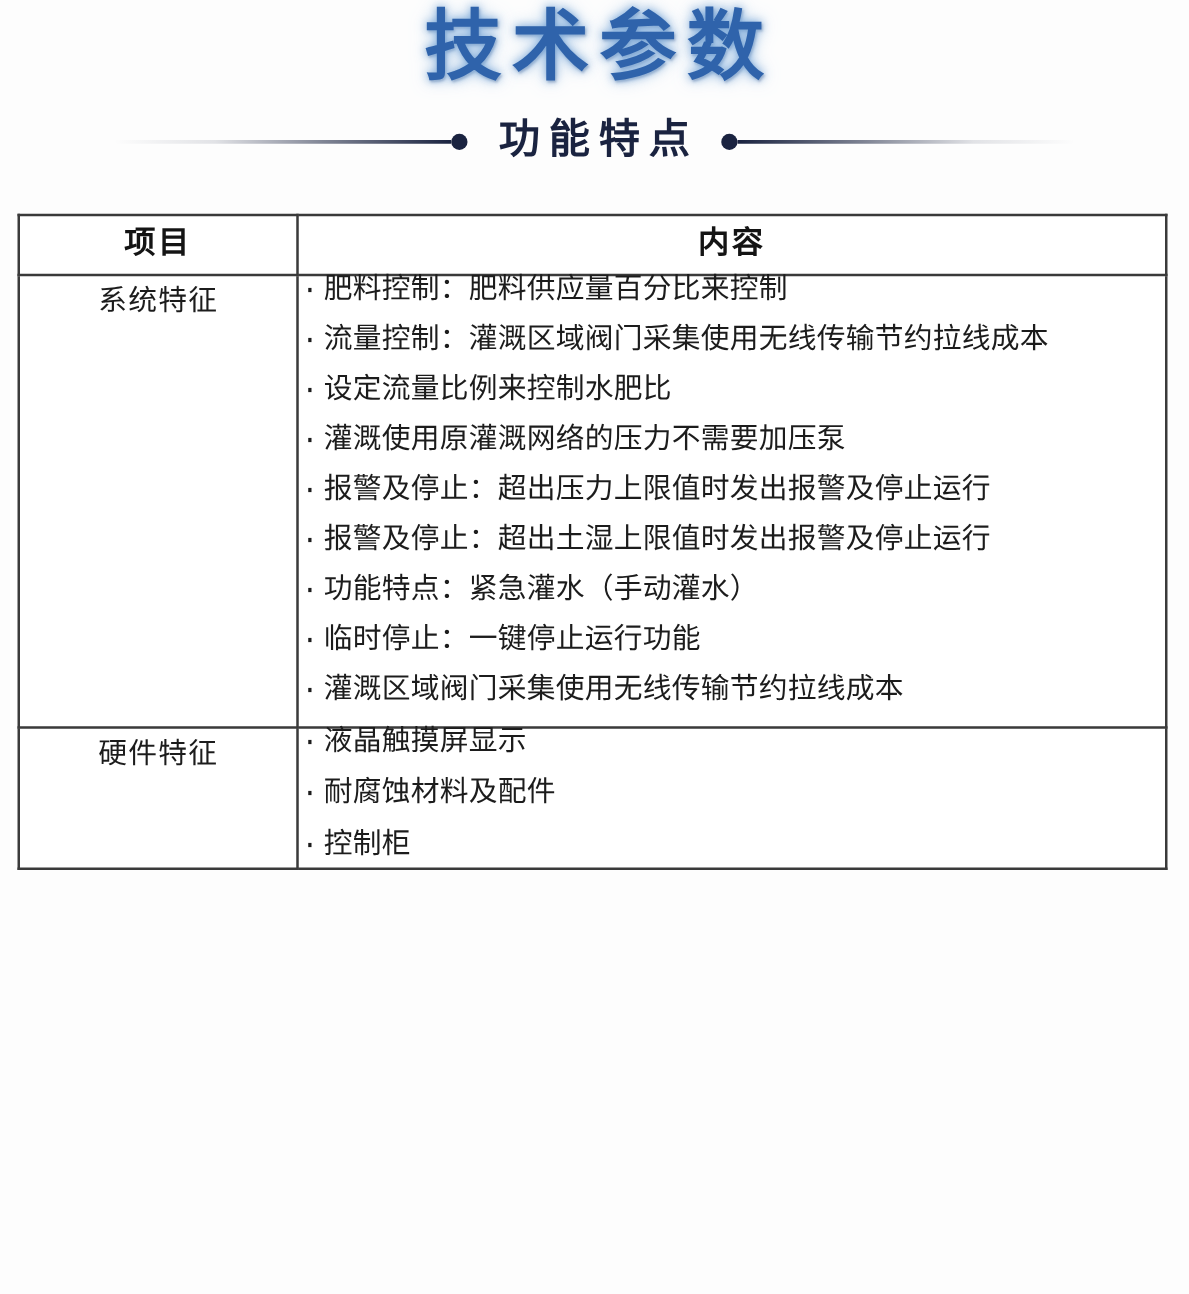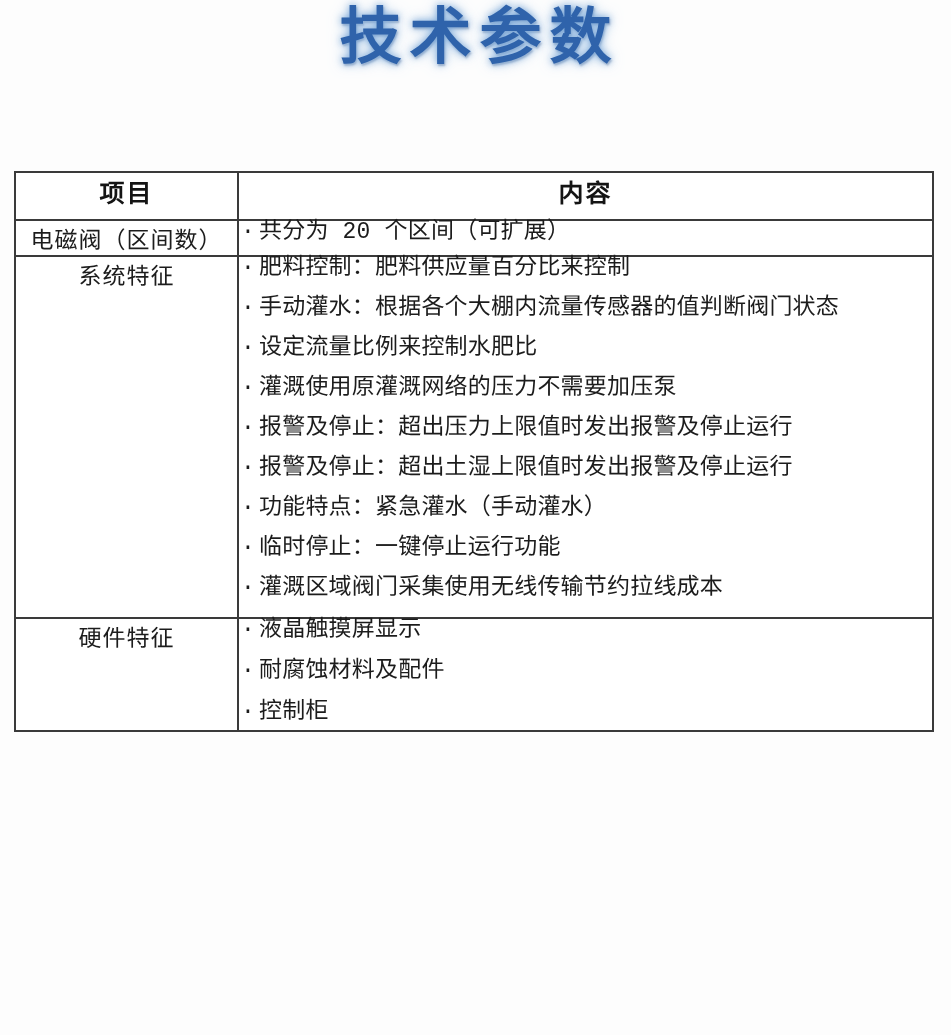--- a/index.html
+++ b/index.html
@@ -168,49 +168,48 @@
   ul.bullets.single li { margin-bottom: 4px; }
 </style>
 </head>
 <body>
 
 <div class="page">
 
   <div class="header">
     <h1 class="main-title">技术参数</h1>
 
+    <div class="subtitle-row">
+      <span class="rule rule-left"></span>
+      <span class="rule-dot"></span>
+      <span class="subtitle-text">功能特点</span>
+      <span class="rule-dot"></span>
+      <span class="rule rule-right"></span>
+    </div>
   </div>
 
   <div class="table-wrap">
     <table class="spec">
       <colgroup>
         <col class="c-item">
         <col class="c-content">
       </colgroup>
       <thead>
         <tr>
           <th>项目</th>
           <th>内容</th>
         </tr>
       </thead>
       <tbody id="spec-body">
           <tr>
-            <td class="item-cell">电磁阀（区间数）</td>
-            <td class="content-cell">
-              <ul class="bullets single">
-                <li><span class="bullet-dot">·</span><span>共分为 20 个区间（可扩展）</span></li>
-              </ul>
-            </td>
-          </tr>
-          <tr>
             <td class="item-cell">系统特征</td>
             <td class="content-cell">
               <ul class="bullets dense">
                 <li><span class="bullet-dot">·</span><span>肥料控制：肥料供应量百分比来控制</span></li>
-                <li><span class="bullet-dot">·</span><span>手动灌水：根据各个大棚内流量传感器的值判断阀门状态</span></li>
+                <li><span class="bullet-dot">·</span><span>流量控制：灌溉区域阀门采集使用无线传输节约拉线成本</span></li>
                 <li><span class="bullet-dot">·</span><span>设定流量比例来控制水肥比</span></li>
                 <li><span class="bullet-dot">·</span><span>灌溉使用原灌溉网络的压力不需要加压泵</span></li>
                 <li><span class="bullet-dot">·</span><span>报警及停止：超出压力上限值时发出报警及停止运行</span></li>
                 <li><span class="bullet-dot">·</span><span>报警及停止：超出土湿上限值时发出报警及停止运行</span></li>
                 <li><span class="bullet-dot">·</span><span>功能特点：紧急灌水（手动灌水）</span></li>
                 <li><span class="bullet-dot">·</span><span>临时停止：一键停止运行功能</span></li>
                 <li><span class="bullet-dot">·</span><span>灌溉区域阀门采集使用无线传输节约拉线成本</span></li>
               </ul>
             </td>
           </tr>

